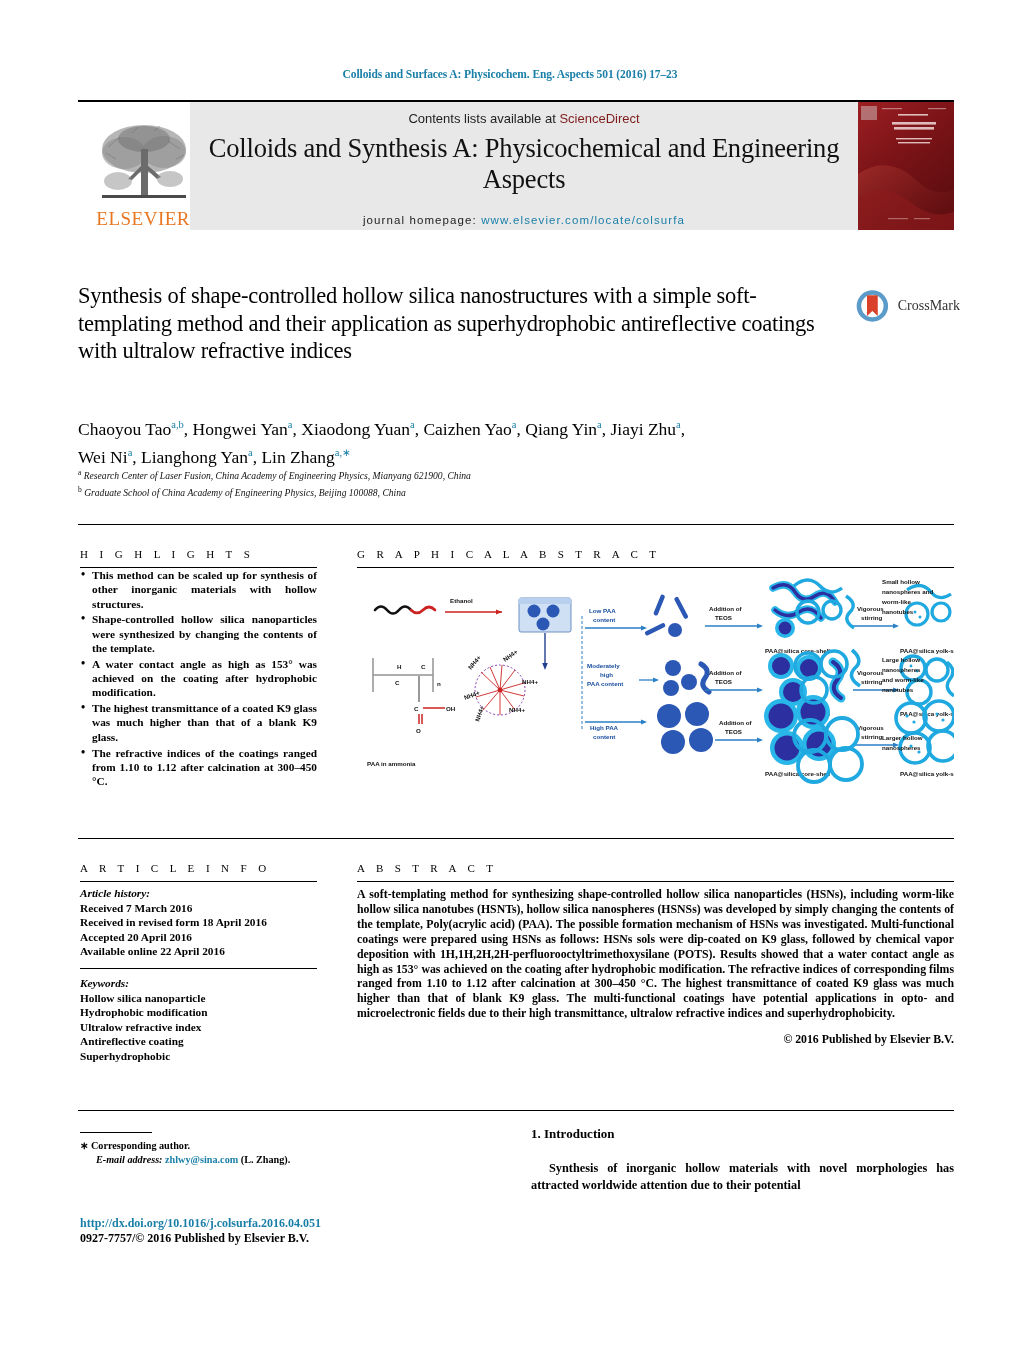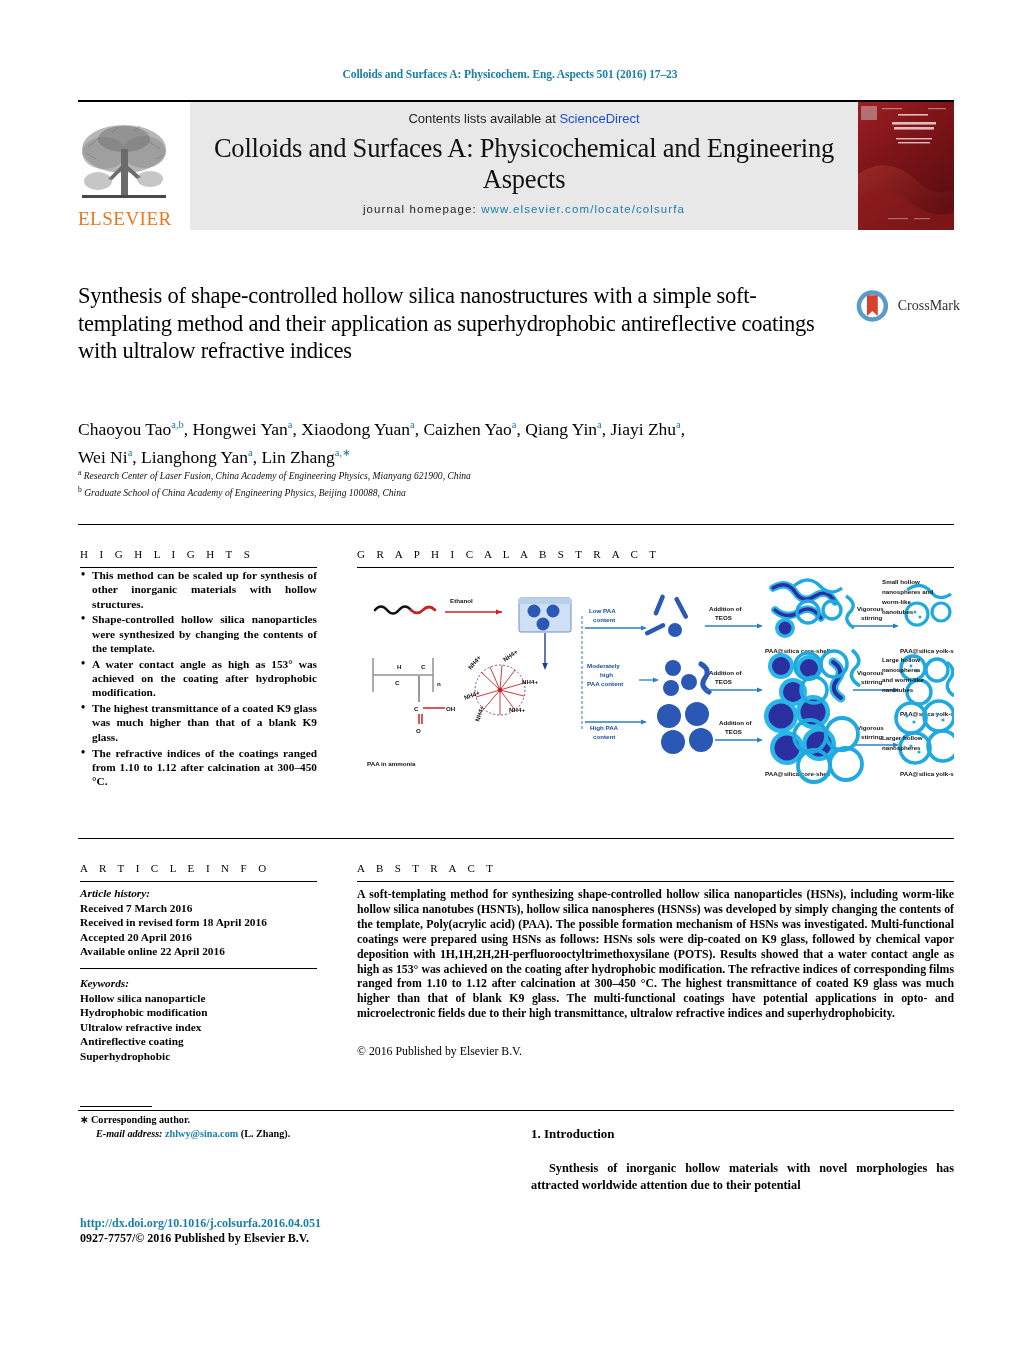--- a/index.html
+++ b/index.html
@@ -48,21 +48,21 @@
   }
   .masthead-inner {
     display: flex;
     height: 128px;
   }
   .elsevier-logo {
     width: 112px;
     flex: 0 0 112px;
     display: flex;
     flex-direction: column;
-    align-items: flex-start;
+    align-items: flex-end;
     justify-content: flex-end;
     padding-top: 4px;
     box-sizing: border-box;
   }
   .tree-svg { display:block; }
   .elsevier-word {
     font-family: "Liberation Serif", serif;
     font-size: 19px;
     letter-spacing: 0.5px;
     color: #E87722;
@@ -76,35 +76,35 @@
     padding-top: 9px;
     box-sizing: border-box;
     position: relative;
   }
   .contents-line {
     font-family: "Liberation Sans", sans-serif;
     font-size: 13px;
     color: #222;
   }
   .contents-line .sd {
-    color: #1d4ed8;
+    color: #7f1d1d;
   }
   .journal-name {
     font-family: "Liberation Serif", serif;
     font-size: 26.5px;
     line-height: 31px;
     color: #111;
     margin-top: 7px;
     letter-spacing: -0.2px;
   }
   .homepage-line {
     font-family: "Liberation Sans", sans-serif;
     font-size: 11.5px;
     letter-spacing: 1.1px;
-    margin-top: 8px;
+    margin-top: 19px;
     color: #222;
   }
   .homepage-line .url { color:#1a7fa8; }
   .cover-thumb {
     flex: 0 0 96px;
     width: 96px;
     position: relative;
     overflow: hidden;
   }
 
@@ -260,35 +260,36 @@
     top: 887px;
     left: 357px;
     width: 597px;
     font-family: "Liberation Serif", serif;
     font-size: 11.8px;
     line-height: 14.9px;
     text-align: justify;
     font-weight: bold;
   }
   .copyright-line {
-    margin-top: 23px;
-    font-weight: normal;
+    text-align: right;
+    margin-top: 11px;
+    font-weight: bold;
   }
 
   
   .bottom-rule {
     position: absolute;
     top: 1110px;
     left: 78px;
     width: 876px;
     border-top: 1px solid #000;
   }
   .footnote {
     position: absolute;
-    top: 1106px;
+    top: 1132px;
     left: 80px;
     width: 300px;
     font-family: "Liberation Serif", serif;
     font-size: 10.2px;
     line-height: 13.6px;
     font-weight: bold;
   }
   .footnote-rule {
     width: 72px;
     border-top: 1px solid #000;
@@ -374,21 +375,21 @@
             <path d="M10 28 L22 18 M18 40 L8 34 M70 22 L82 30 M78 40 L86 36 M34 14 L40 8 M56 12 L62 7"></path>
           </g>
         </svg>
         <div class="elsevier-word">ELSEVIER</div>
       </div>
 
       <div class="journal-band">
         <div class="contents-line">
           <span>Contents lists available at </span><span class="sd">ScienceDirect</span>
         </div>
-        <div class="journal-name">Colloids and Surfaces A: Physicochemical and Engineering Aspects</div>
+        <div class="journal-name">Colloids and Synthesis A: Physicochemical and Engineering Aspects</div>
         <div class="homepage-line">
           <span>journal homepage: </span><span class="url">www.elsevier.com/locate/colsurfa</span>
         </div>
       </div>
 
       <div class="cover-thumb">
         <svg width="96" height="128" viewBox="0 0 96 128">
           <defs>
             <linearGradient id="coverg" x1="0" y1="0" x2="0.6" y2="1">
               <stop offset="0%" stop-color="#9d1f22"></stop>

